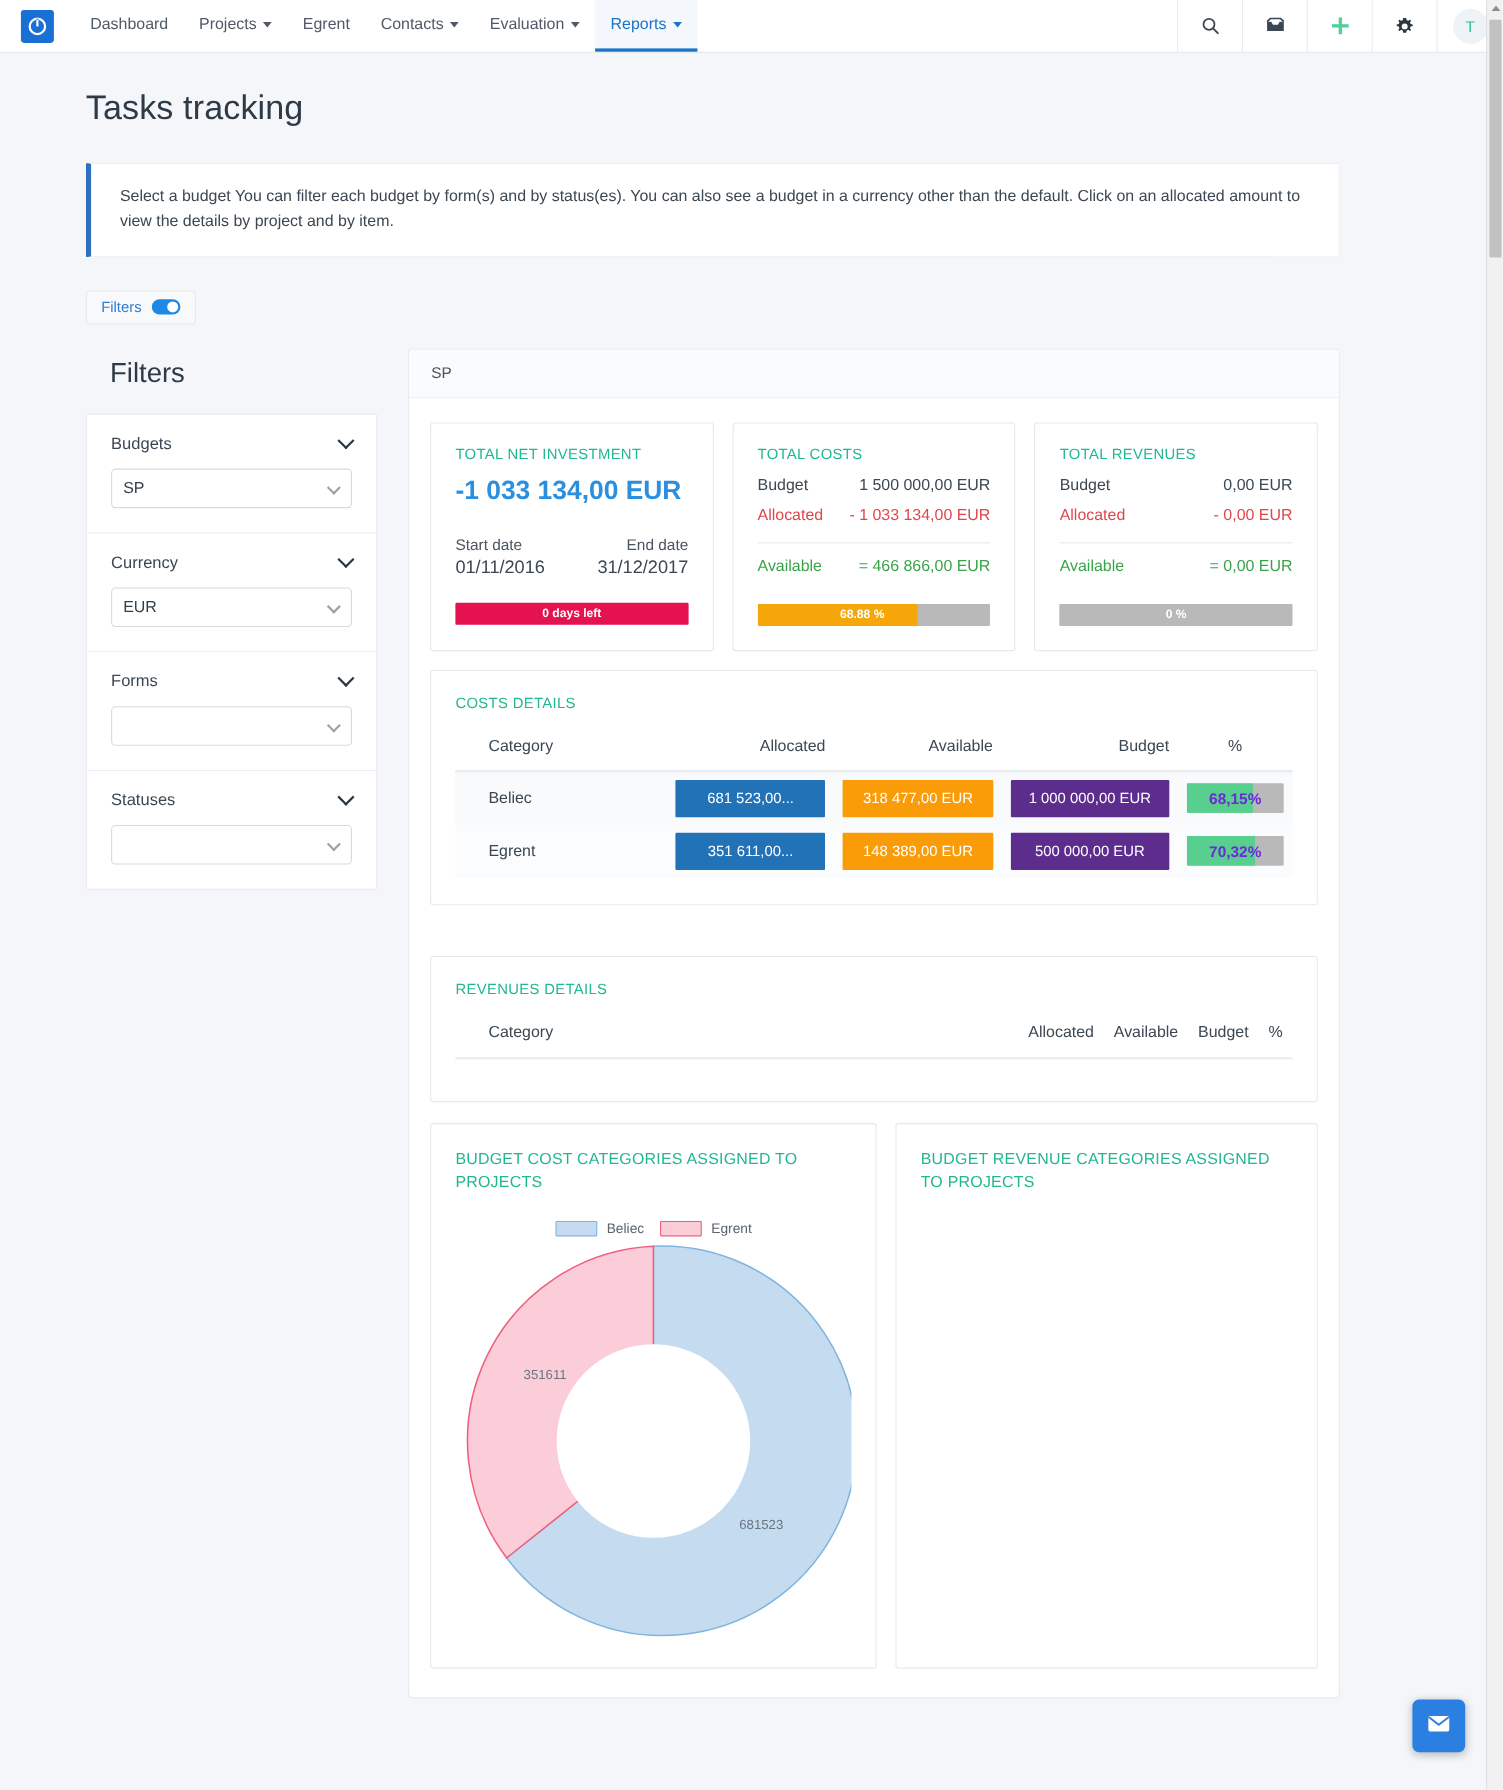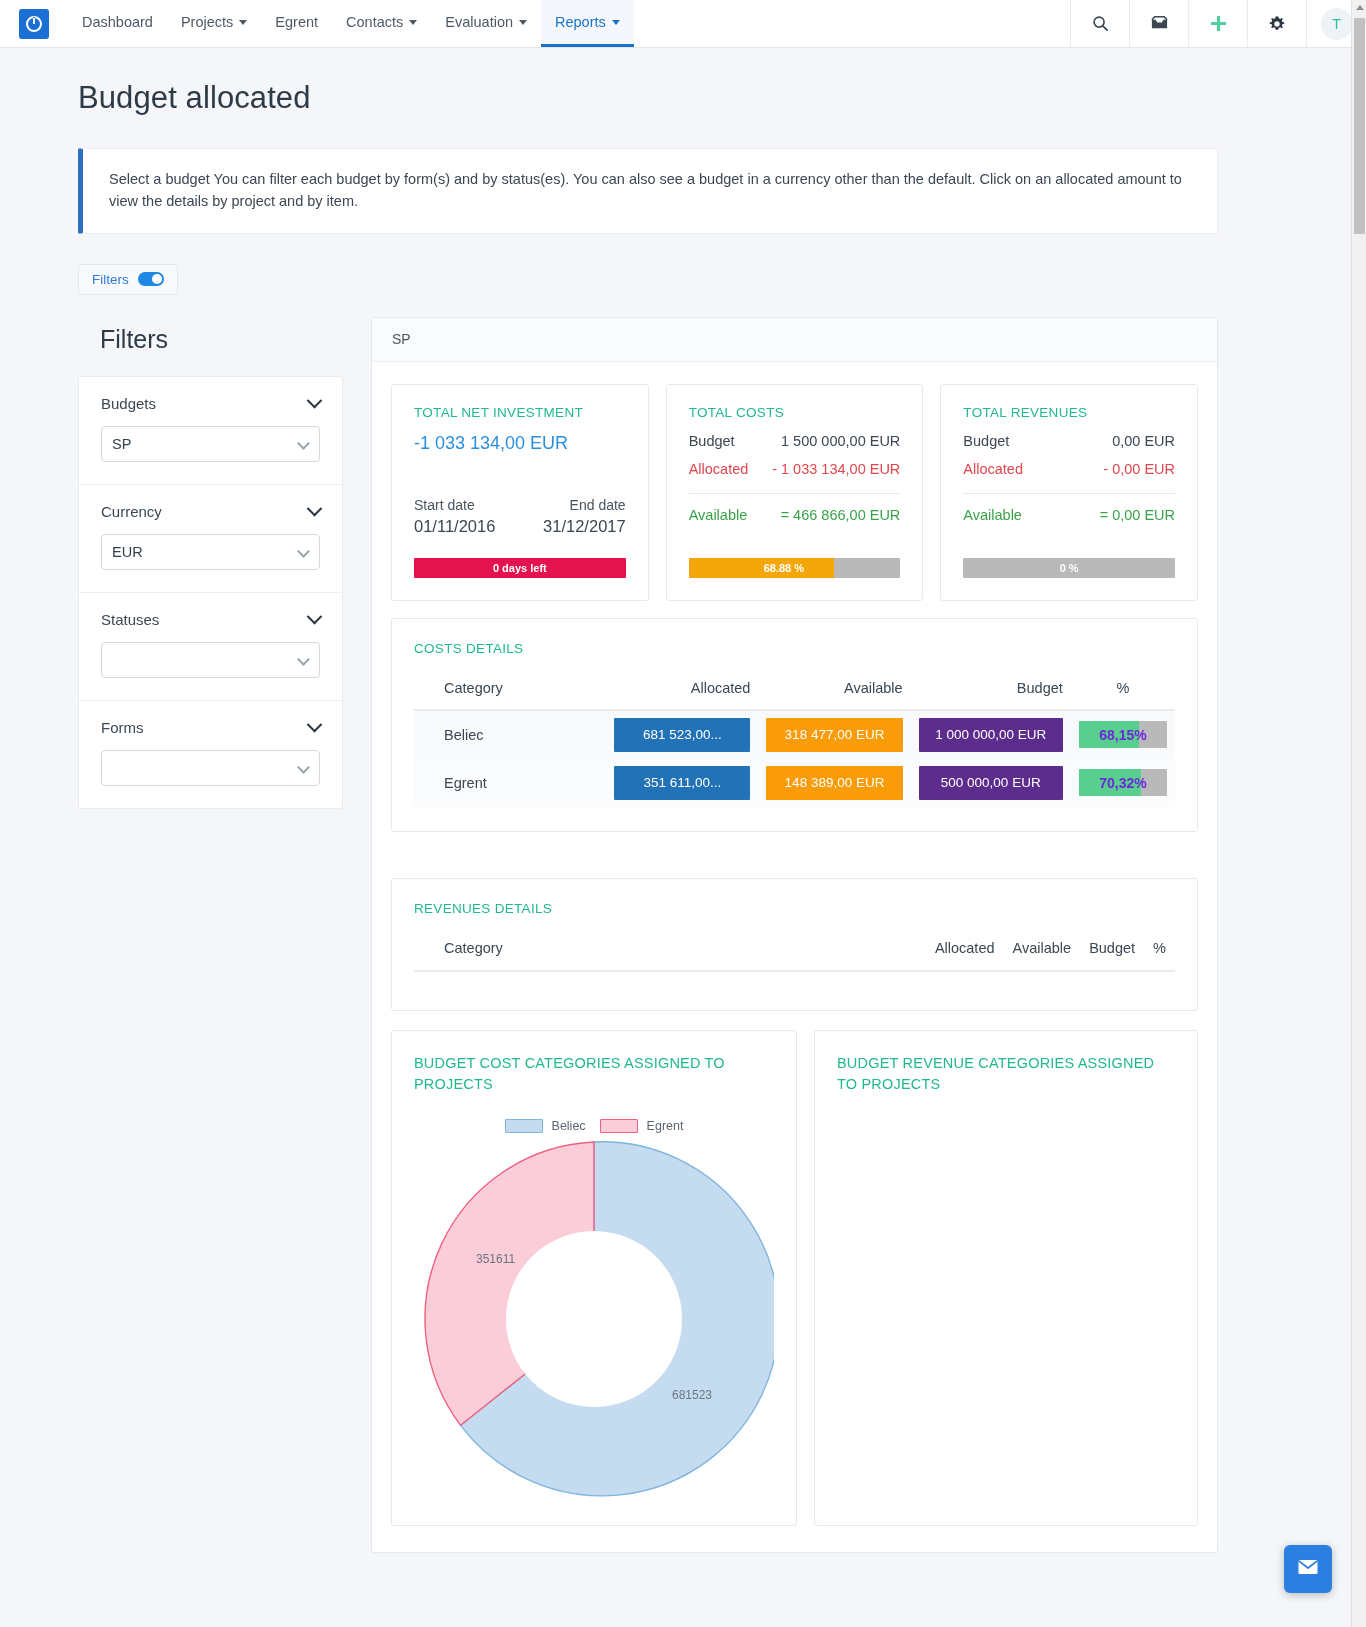--- a/index.html
+++ b/index.html
@@ -239,22 +239,22 @@
     padding: 20px 22px 22px 22px;
     min-height: 208px;
     display: flex; flex-direction: column;
   }
   .sum-title {
     font-size: 13.5px; letter-spacing: 0.3px;
     color: #21b890; text-transform: uppercase;
     margin-bottom: 13px;
   }
   .big-amount {
-    font-size: 18px; color: #2b8fe0; font-weight: 400;
-    margin-bottom: 43px; white-space: nowrap;
+    font-size: 24px; color: #2b8fe0; font-weight: 700;
+    margin-bottom: 26px; white-space: nowrap;
   }
   .dates-row { display: flex; justify-content: space-between; margin-bottom: 4px; }
   .date-label { font-size: 14px; color: #4a5560; }
   .dates-row2 { display: flex; justify-content: space-between; }
   .date-value { font-size: 16.5px; color: #3b4752; }
   .progress {
     height: 20px; background: #b9b9b9; border-radius: 1px;
     position: relative; overflow: hidden; margin-top: auto; padding-left: 12px;
   }
   .progress .fill {
@@ -466,21 +466,21 @@
   </div>
 </div>
 
 <div class="page-scrollbar">
   <div class="arrow-up"></div>
   <div class="thumb"></div>
 </div>
 
 <div class="page">
 
-  <h1 class="page-title">Budget allocated</h1>
+  <h1 class="page-title">Tasks tracking</h1>
 
   <div class="alert">
     <span>Select a budget You can filter each budget by form(s) and by status(es). You can also see a budget in a currency other than the default. Click on an allocated amount to view the details by project and by item.</span>
   </div>
 
   <div class="filters-toggle-wrap">
     <span class="filters-toggle-label">Filters</span>
     <span class="switch">
         <span class="knob"></span>
       </span>
@@ -509,32 +509,32 @@
             <span class="chev"></span>
           </div>
           <div class="select">
             <span>EUR</span>
             <span class="sel-chev"></span>
           </div>
         </div>
 
         <div class="filter-group">
           <div class="filter-group-head">
-            <span class="filter-group-label">Statuses</span>
+            <span class="filter-group-label">Forms</span>
             <span class="chev"></span>
           </div>
           <div class="select">
             <span></span>
             <span class="sel-chev"></span>
           </div>
         </div>
 
         <div class="filter-group">
           <div class="filter-group-head">
-            <span class="filter-group-label">Forms</span>
+            <span class="filter-group-label">Statuses</span>
             <span class="chev"></span>
           </div>
           <div class="select">
             <span></span>
             <span class="sel-chev"></span>
           </div>
         </div>
 
       </div>
     </div>

